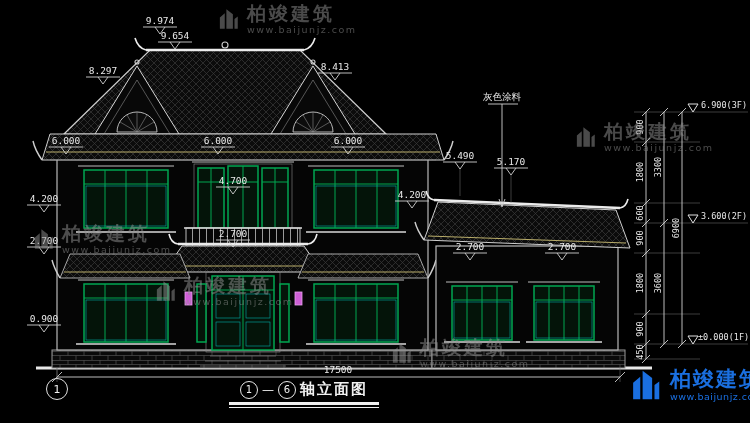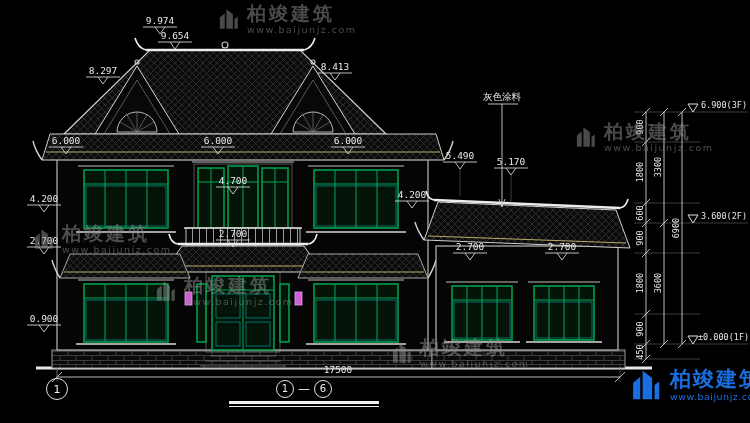--- a/index.html
+++ b/index.html
@@ -392,20 +392,21 @@
       <circle class="lvl" cx="57" cy="389" r="10.5"></circle>
       <text class="bubble" x="57" y="393">1</text>
     </g>
   </svg>
 
   <div class="title-block">
     <div class="title-row">
       <span class="circ">1</span>
       <span class="t-sep">—</span>
       <span class="circ">6</span>
+      <span class="t-label">轴立面图</span>
     </div>
     <div class="ul1"></div>
     <div class="ul2"></div>
   </div>
 
   <div class="brand">
     <svg width="38" height="38" viewBox="0 0 32 32">
         <path fill="currentColor" d="M6 28 V14 L12 9 V28 Z M14 28 V4 L22 10 V28 Z M24 28 V16 L28 13 V28 Z"></path>
       </svg>
     <div>

